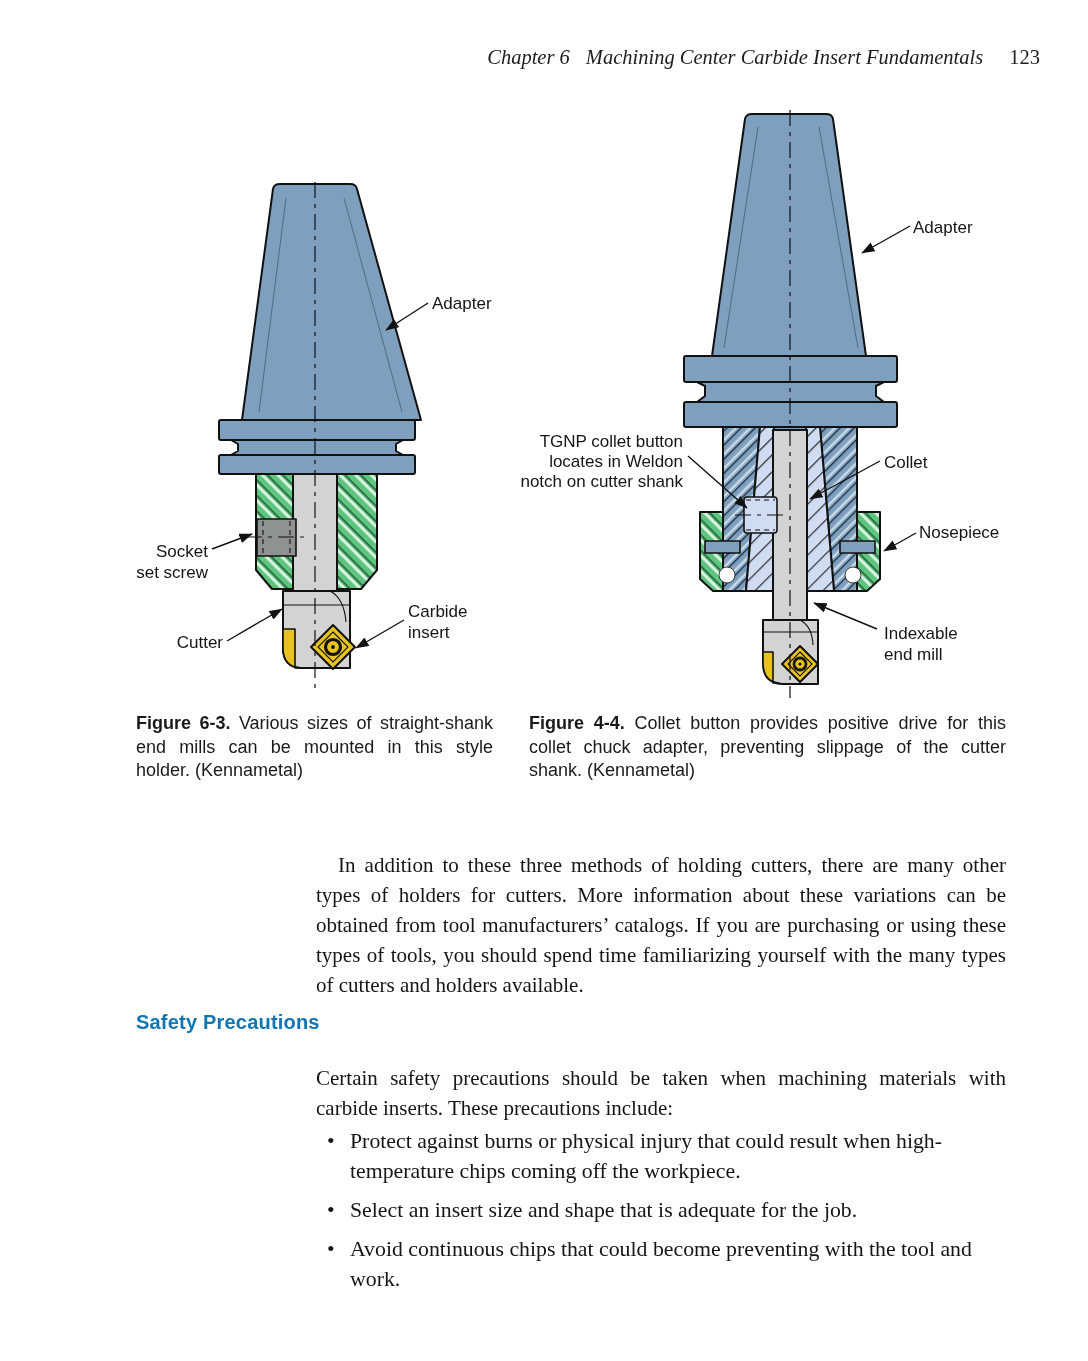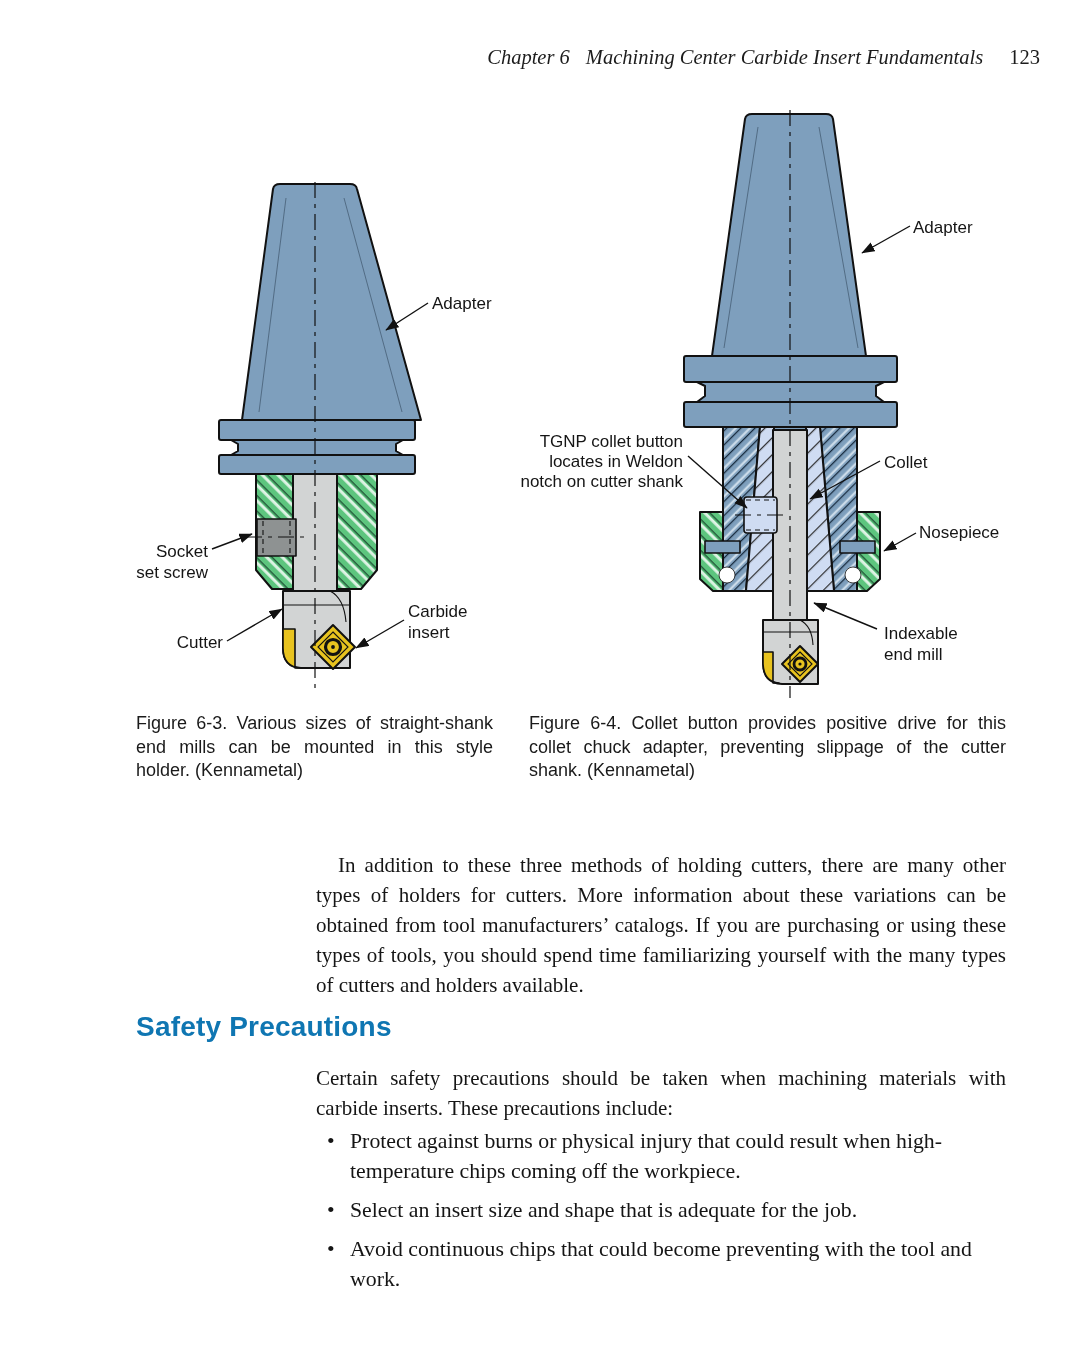--- a/index.html
+++ b/index.html
@@ -20,25 +20,25 @@
   .s1{stroke:#111;stroke-width:1.6px;stroke-linejoin:round}
   .thin{stroke:#111;stroke-width:1.1px;fill:none}
   .shade{stroke:#2e4255;stroke-width:1px;fill:none;opacity:.55}
   .cl{stroke:#111;stroke-width:1.2px;stroke-dasharray:16 6 4 6;fill:none}
   .dash{stroke:#111;stroke-width:1.1px;stroke-dasharray:5 4;fill:none}
   .ar{stroke:#111;stroke-width:1.4px;fill:none}
   .caption{
     font-family:"Liberation Sans",sans-serif;font-size:18px;line-height:23.5px;
     text-align:justify;color:#1a1a1a;
   }
-  .caption .lead{font-weight:normal}
+  .caption .lead{font-weight:bold}
   .bodytext{font-size:21px;line-height:30px;text-align:justify}
   .indent{text-indent:22px}
   .heading{
-    font-family:"Liberation Sans",sans-serif;font-weight:bold;font-size:28px;
+    font-family:"Liberation Sans",sans-serif;font-weight:bold;font-size:20px;
     color:#0f76b2;margin:0;letter-spacing:.2px;
   }
   .bullets{font-size:21.8px;line-height:30px}
   .bullet-item{display:flex;margin-bottom:9px}
   .dot{width:34px;flex:none;padding-left:11px;box-sizing:border-box}
   .btext{flex:1}
 </style>
 </head>
 <body>
 
@@ -168,21 +168,21 @@
   <text x="683" y="467" text-anchor="end">locates in Weldon</text>
   <text x="683" y="487" text-anchor="end">notch on cutter shank</text>
   <text x="884" y="468">Collet</text>
   <text x="919" y="538">Nosepiece</text>
   <text x="884" y="639">Indexable</text>
   <text x="884" y="660">end mill</text>
 </svg>
 
 <p class="abs caption" style="left:136px;top:712px;width:357px;margin:0"><span class="lead">Figure 6-3.</span><span> Various sizes of straight-shank end mills can be mounted in this style holder. (Kennametal)</span></p>
 
-<p class="abs caption" style="left:529px;top:712px;width:477px;margin:0"><span class="lead">Figure 6-4.</span><span> Collet button provides positive drive for this collet chuck adapter, preventing slippage of the cutter shank. (Kennametal)</span></p>
+<p class="abs caption" style="left:529px;top:712px;width:477px;margin:0"><span class="lead">Figure 4-4.</span><span> Collet button provides positive drive for this collet chuck adapter, preventing slippage of the cutter shank. (Kennametal)</span></p>
 
 <p class="abs bodytext indent" style="left:316px;top:850px;width:690px;margin:0">In addition to these three methods of holding cutters, there are many other types of holders for cutters. More information about these variations can be obtained from tool manufacturers’ catalogs. If you are purchasing or using these types of tools, you should spend time familiarizing yourself with the many types of cutters and holders available.</p>
 
 <h1 class="abs heading" style="left:136px;top:1011px">Safety Precautions</h1>
 
 <p class="abs bodytext" style="left:316px;top:1063px;width:690px;margin:0">Certain safety precautions should be taken when machining materials with carbide inserts. These precautions include:</p>
 
 <div class="abs bullets" style="left:316px;top:1126px;width:690px">
   <div class="bullet-item">
     <span class="dot">•</span>

